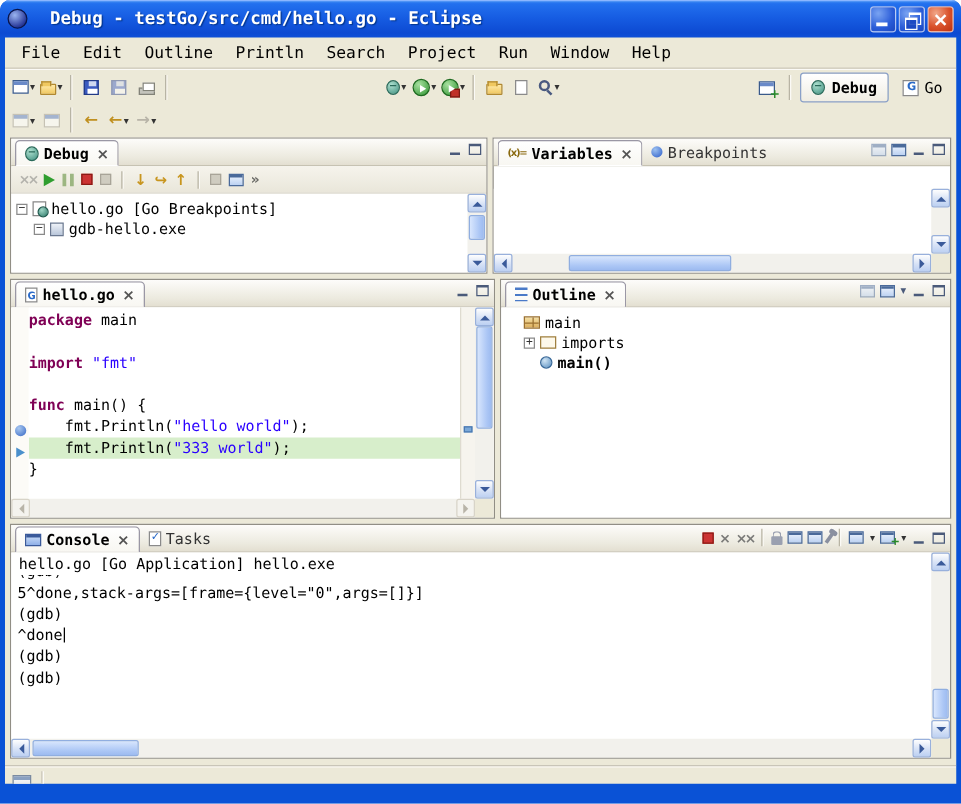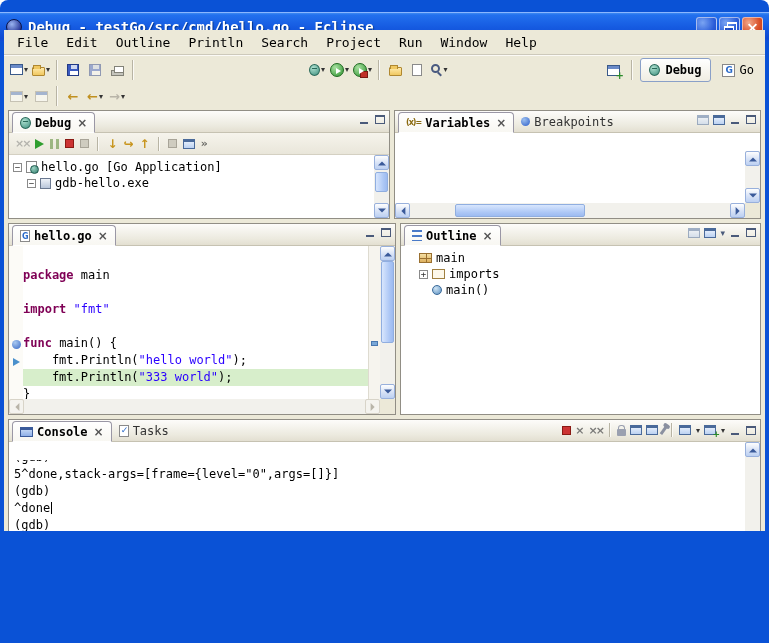--- a/index.html
+++ b/index.html
@@ -2,40 +2,40 @@
 <html><head>
 <meta charset="utf-8">
 <style>
 * { margin:0; padding:0; box-sizing:border-box; }
 html,body { width:769px; height:643px; }
 body { font-family:"DejaVu Sans Mono","Liberation Mono",monospace; font-size:12px; color:#000; }
 
 #window { position:relative; width:769px; height:643px; background:#0a52d6; border-radius:8px 8px 0 0; overflow:hidden; }
 
 
-#titlebar { position:absolute; left:0; top:12px; width:769px; height:30px;
+#titlebar { position:absolute; left:0; top:0; width:769px; height:30px;
   background:linear-gradient(180deg,#4a96f4 0%,#2270ee 10%,#165ce2 48%,#0d4ad2 88%,#0f50d8 100%);
-  box-shadow:inset 0 1px 0 #8ab6ff; display:flex; align-items:center; padding:0 6px; }
+  box-shadow:inset 0 1px 0 #8ab6ff; display:flex; align-items:center; padding:0 6px;gap:12px; }
 .app-icon { width:16px; height:16px; border-radius:50%;
   background:radial-gradient(circle at 35% 30%,#9ab4f0,#2a3a9a 70%,#101a60); border:1px solid #0a1448; flex:none; }
 .title-text { color:#fff; font:bold 14px "DejaVu Sans Mono","Liberation Mono",monospace;
   margin-left:6px; text-shadow:1px 1px 1px #00338a; white-space:nowrap; flex:1; }
 .win-controls { display:flex; gap:2px; }
 .wbtn { width:21px; height:21px; border-radius:3px; border:1px solid rgba(255,255,255,.6); position:relative; flex:none; }
 .wbtn.minb,.wbtn.maxb { background:radial-gradient(circle at 30% 25%,#7aa4f2,#2a5cd8 60%,#1a46c0); }
 .wbtn.closeb { background:radial-gradient(circle at 30% 25%,#f2a88a,#d9512a 55%,#bc3110); }
 .wbtn.minb::after { content:''; position:absolute; left:4px; bottom:4px; width:9px; height:3px; background:#fff; }
 .wbtn.maxb::before { content:''; position:absolute; left:7px; top:4px; width:8px; height:7px; border:1px solid #fff; border-top-width:2px; }
 .wbtn.maxb::after { content:''; position:absolute; left:4px; top:8px; width:8px; height:7px; border:1px solid #fff; border-top-width:2px; background:rgba(26,70,192,.9); }
 .wbtn.closeb::before,.wbtn.closeb::after { content:''; position:absolute; left:4px; top:9px; width:11px; height:2px; background:#fff; }
 .wbtn.closeb::before { transform:rotate(45deg); }
 .wbtn.closeb::after { transform:rotate(-45deg); }
 
 
-#content { position:absolute; left:4px; top:30px; width:761px; height:501px; background:#ece9d8; overflow:hidden; }
+#content { position:absolute; left:4px; top:30px; width:761px; height:597px; background:#ece9d8; overflow:hidden; }
 
 #menubar { position:absolute; left:0; top:0; width:100%; height:24px; display:flex; align-items:center; padding-left:4px; }
 .menu-item { padding:2px 9px; font-size:13px; }
 
 .toolbar { position:absolute; left:0; width:100%; display:flex; align-items:center; padding:0 4px; }
 #toolbar1 { top:24px; height:30px; border-top:1px solid #cdc9bb; box-shadow:inset 0 1px 0 #fbfaf6; }
 #toolbar2 { top:54px; height:24px; }
 .ti { height:24px; min-width:22px; display:flex; align-items:center; justify-content:center; padding:0 2px; position:relative; }
 .dd { font-family:"DejaVu Sans","Liberation Sans",sans-serif; font-size:8px; color:#333; margin-left:1px; }
 .tsep { width:2px; height:20px; border-left:1px solid #b8b4a4; border-right:1px solid #fbfaf6; margin:0 4px; flex:none; }
@@ -126,21 +126,21 @@
 .ic-package::after { content:''; position:absolute; top:50%; left:0; right:0; height:1px; background:#9a7030; }
 .ic-imports { width:13px; height:10px; background:#fdf8ea; border:1px solid #a08040; }
 .ic-function { width:10px; height:10px; border-radius:50%; background:radial-gradient(circle at 35% 30%,#cfe4f4,#5a8fc0); border:1px solid #3a6a9a; }
 
 
 .editor-body { position:absolute; top:22px; left:0; right:0; bottom:15px; background:#fff; }
 .gutter { position:absolute; left:0; top:0; bottom:0; width:14px; background:#fcfbf7; padding-top:5px; }
 .gutter-line { height:17px; display:flex; align-items:center; justify-content:center; }
 .bp-dot { width:9px; height:9px; border-radius:50%; background:radial-gradient(circle at 35% 30%,#a8c8f0,#3566c4); }
 .ip-arrow { width:0; height:0; border-top:4px solid transparent; border-bottom:4px solid transparent; border-left:7px solid #4a90cc; }
-.code { position:absolute; left:14px; right:27px; top:0; bottom:0; background:#fff; padding-top:21px;
+.code { position:absolute; left:14px; right:27px; top:0; bottom:0; background:#fff; padding-top:2px;
   font:12px/17px "DejaVu Sans Mono","Liberation Mono",monospace; white-space:pre; overflow:hidden; }
 .code-line { height:17px; }
 .code-line.current { background:#d7eecb; }
 .tk-kw { color:#7f0055; font-weight:bold; }
 .tk-str { color:#2a00ff; }
 .tk-pl { color:#000; }
 .ruler { position:absolute; right:15px; width:12px; top:0; bottom:0; background:#f6f4ee; border-left:1px solid #dedbd0; }
 .ruler-mark { position:absolute; left:2px; right:2px; height:5px; background:#7aa8d8; border:1px solid #4a78b0; top:62%; }
 
 
@@ -337,21 +337,21 @@
         <span class="step">↑</span>
         <span class="tsep small"></span>
         <span class="sqdim"></span>
         <span class="winb"></span>
         <span class="chev ar">»</span>
       </div>
       <div class="tree" style="top:44px; right:15px;">
           <div class="tree-row" style="padding-left: 4px;">
             <span class="expander">−</span>
             <span class="ticon ic-launch"></span>
-            <span>hello.go [Go Application]</span>
+            <span>hello.go [Go Breakpoints]</span>
           </div>
           <div class="tree-row" style="padding-left: 18px;">
             <span class="expander">−</span>
             <span class="ticon ic-process"></span>
             <span>gdb-hello.exe</span>
           </div>
         </div>
       <div class="sbv" style="right:0; top:44px; bottom:0;">
         <div class="sb-btn up"></div>
         <div class="sb-track">
@@ -460,21 +460,21 @@
       <div class="tree" style="top:22px; right:0; padding-left:14px;">
           <div class="tree-row" style="padding-left: 4px;">
             <span class="ticon ic-package"></span>
             <span>main</span>
           </div>
           <div class="tree-row" style="padding-left: 4px;">
             <span class="expander">+</span>
             <span class="ticon ic-imports"></span>
             <span>imports</span>
           </div>
-          <div class="tree-row" style="padding-left: 4px;">
+          <div class="tree-row" style="padding-left: 4px; font-weight: bold;">
             <span class="expander blank"></span>
             <span class="ticon ic-function"></span>
             <span>main()</span>
           </div>
         </div>
     </div>
 
     <div class="view" id="console-view">
       <div class="view-tabs">
         <div class="tab active">
@@ -497,20 +497,21 @@
           <span class="pinic"></span>
           <span class="tsep small"></span>
           <span class="winb"></span>
             <span class="dd ar">▾</span>
           <span class="winb grn"></span>
             <span class="dd ar">▾</span>
           <span class="vbtn minv"></span>
           <span class="vbtn maxv"></span>
         </div>
       </div>
+      <div class="console-header">hello.go [Go Application] hello.exe</div>
       <div class="console-body">
         <div class="console-lines"><div class="console-line">(gdb)</div><div class="console-line">5^done,stack-args=[frame={level="0",args=[]}]</div><div class="console-line">(gdb)</div><div class="console-line">^done<span class="caret"></span></div><div class="console-line">(gdb)</div><div class="console-line">(gdb)</div></div>
       </div>
       <div class="sbv" style="right:0; top:22px; bottom:15px;">
         <div class="sb-btn up"></div>
         <div class="sb-track">
             <div class="sb-thumb" style="bottom:1px; height:24px;"></div>
           </div>
         <div class="sb-btn down"></div>
       </div>

